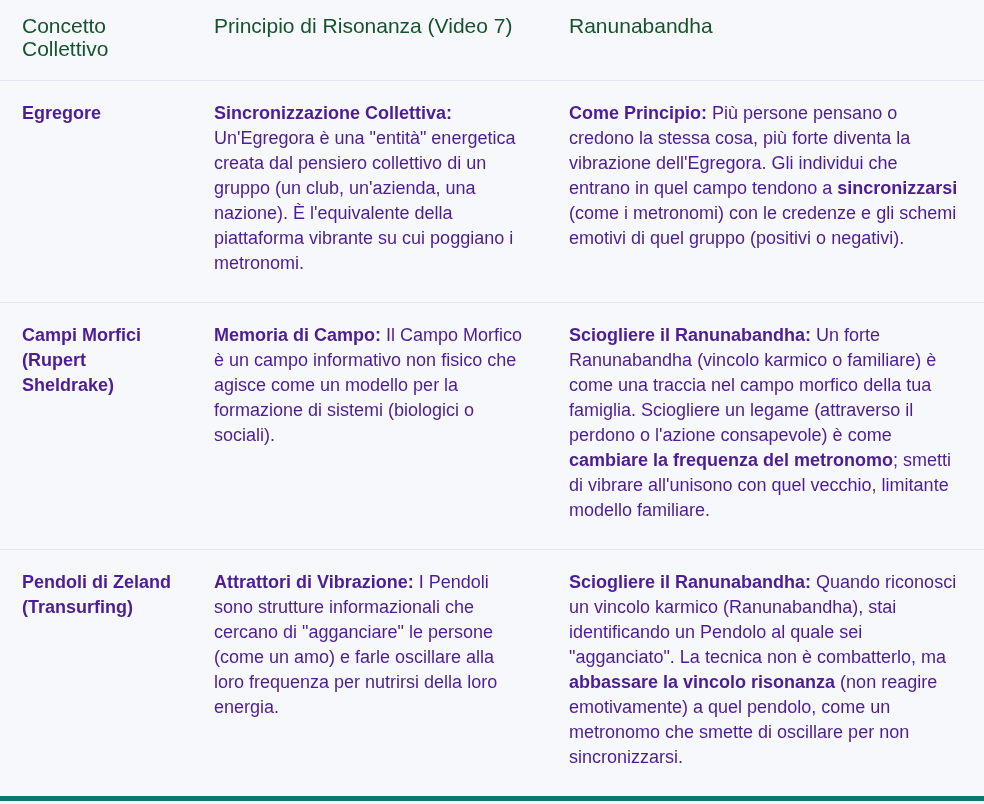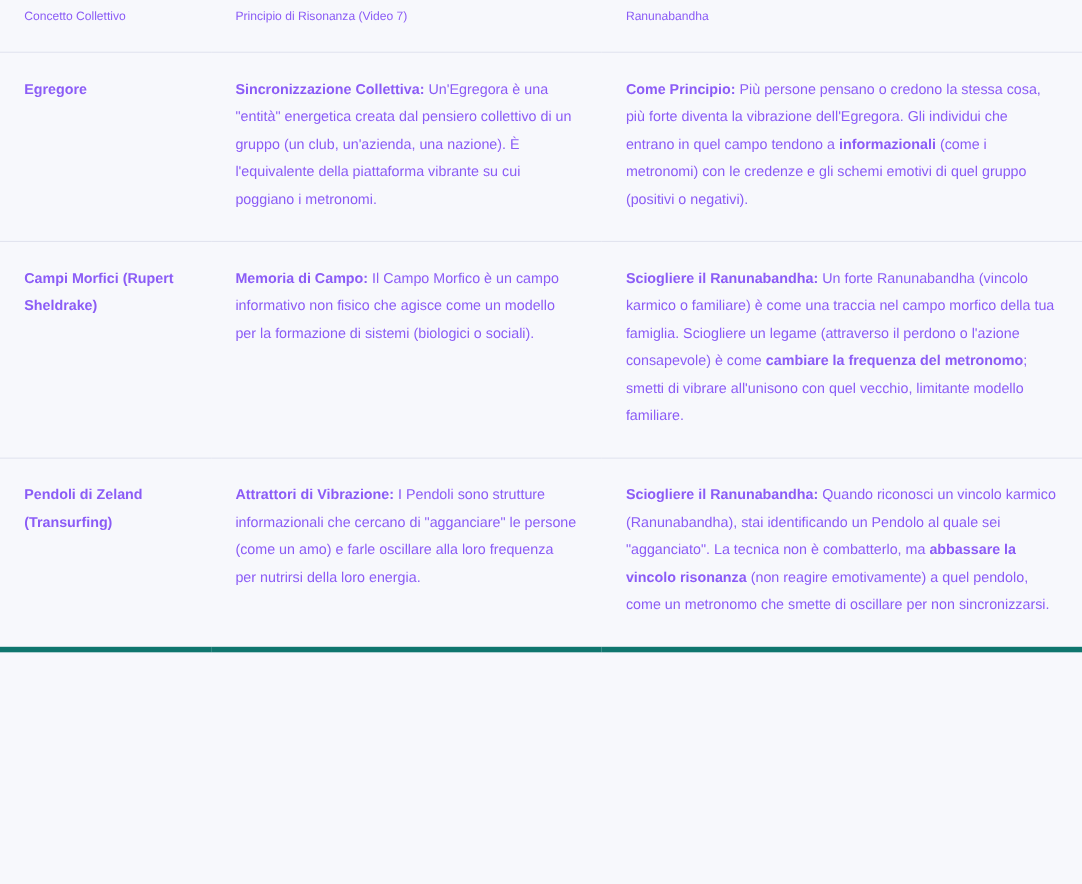--- a/index.html
+++ b/index.html
@@ -27,33 +27,33 @@
     border-collapse: collapse;
     table-layout: fixed;
   }
   table.concept-table col.c1 { width: 192px; }
   table.concept-table col.c2 { width: 355px; }
   table.concept-table col.c3 { width: 437px; }
 
   thead th {
     text-align: left;
     font-weight: 400;
-    font-size: 11px;
+    font-size: 21px;
     line-height: 23px;
-    color: #8b5cf6;
-    padding: 4px 22px 20px 22px;
+    color: #14532d;
+    padding: 14px 22px 20px 22px;
     vertical-align: top;
     border-bottom: 1px solid #e2e4ef;
   }
   thead th.col-1 { padding-left: 22px; }
   tbody td {
     vertical-align: top;
-    font-size: 13px;
+    font-size: 18px;
     line-height: 25px;
-    color: #8b5cf6;
+    color: #4c1d95;
     padding: 20px 22px 26px 22px;
     border-bottom: 1px solid #e2e4ef;
   }
   tbody tr:last-child td { border-bottom: 5px solid #0f766e; }
   td.concept {
     font-weight: 700;
     padding-right: 10px;
   }
   .b { font-weight: 700; }
   .i { }
@@ -76,21 +76,21 @@
       </tr>
     </thead>
     <tbody>
 
       <tr>
         <td class="concept">Egregore</td>
         <td>
           <span class="b">Sincronizzazione Collettiva:</span><span> Un'Egregora è una "entità" energetica creata dal pensiero collettivo di un gruppo (un club, un'azienda, una nazione). È l'equivalente della piattaforma vibrante su cui poggiano i metronomi.</span>
         </td>
         <td>
-          <span class="b">Come Principio:</span><span> Più persone pensano o credono la stessa cosa, più forte diventa la vibrazione dell'Egregora. Gli individui che entrano in quel campo tendono a </span><span class="b">informazionali</span><span> (come i metronomi) con le credenze e gli schemi emotivi di quel gruppo (positivi o negativi).</span>
+          <span class="b">Come Principio:</span><span> Più persone pensano o credono la stessa cosa, più forte diventa la vibrazione dell'Egregora. Gli individui che entrano in quel campo tendono a </span><span class="b">sincronizzarsi</span><span> (come i metronomi) con le credenze e gli schemi emotivi di quel gruppo (positivi o negativi).</span>
         </td>
       </tr>
 
       <tr>
         <td class="concept">Campi Morfici (Rupert Sheldrake)</td>
         <td>
           <span class="b">Memoria di Campo:</span><span> Il Campo Morfico è un campo informativo non fisico che agisce come un modello per la formazione di sistemi (biologici o sociali).</span>
         </td>
         <td>
           <span class="b">Sciogliere il Ranunabandha:</span><span> Un forte </span><span class="i">Ranunabandha</span><span> (vincolo karmico o familiare) è come una traccia nel campo morfico della tua famiglia. Sciogliere un legame (attraverso il perdono o l'azione consapevole) è come </span><span class="b">cambiare la frequenza del metronomo</span><span>; smetti di vibrare all'unisono con quel vecchio, limitante modello familiare.</span>

